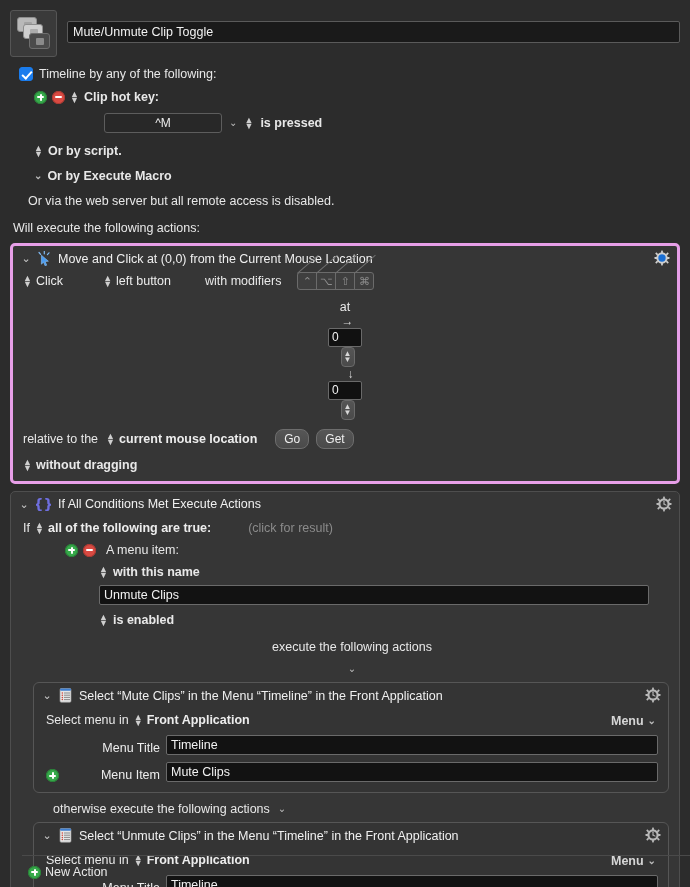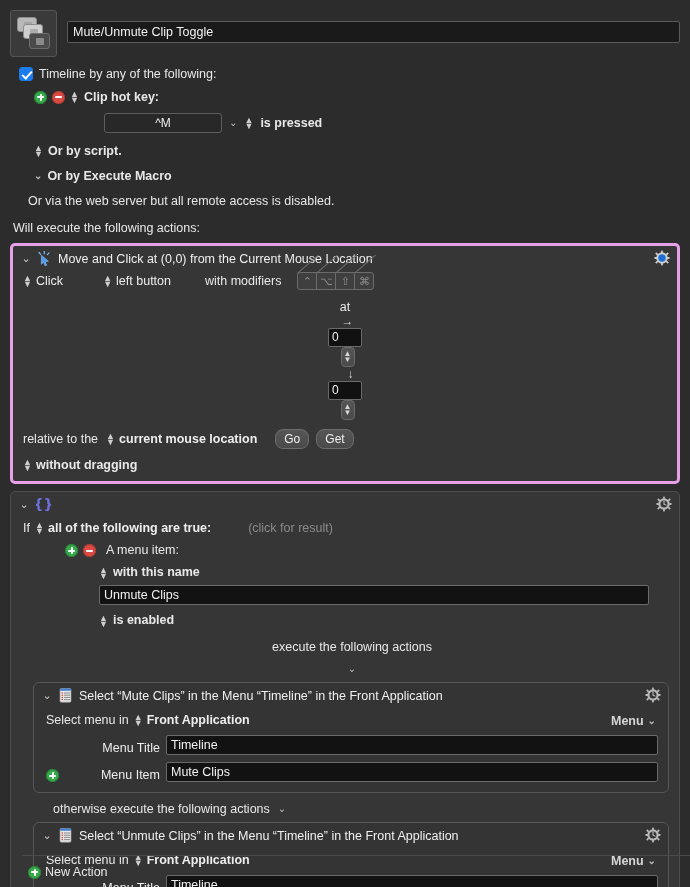--- a/index.html
+++ b/index.html
@@ -231,21 +231,21 @@
     color: #f0f0f0;
     font-size: 12px;
     line-height: 18px;
     margin-left: 7px;
     font-family: "Liberation Sans", sans-serif;
   }
 
   .hint { color:#8b8b8b; }
 
   
-  .cond-row { display:flex; align-items:flex-end; gap:5px; margin-top:6px; }
+  .cond-row { display:flex; align-items:center; gap:5px; margin-top:6px; }
   .text-field {
     background: #121212;
     border: 1px solid #6a6a6a;
     border-radius: 2px;
     color: #f2f2f2;
     font-size: 12.5px;
     height: 20px;
     line-height: 18px;
     padding: 0 4px;
     font-family: "Liberation Sans", sans-serif;
@@ -439,20 +439,21 @@
       </div>
     </div>
   </div>
 
   <div class="action" style="margin-top:7px;padding-bottom:6px;">
     <div class="action-head">
       <span class="disclosure">⌄</span>
       <svg width="15" height="14" viewBox="0 0 15 14">
         <text x="7.5" y="11.6" font-family="DejaVu Sans, sans-serif" font-size="14" fill="#6f6fe0" text-anchor="middle" font-weight="bold">{}</text>
       </svg>
+      <span class="action-title">If All Conditions Met Execute Actions</span>
       <svg class="gear" viewBox="0 0 20 20">
         <g fill="#b9b9b9">
           <circle cx="10" cy="10" r="7.1"></circle>
           <rect x="8.9" y="0.6" width="2.2" height="3.4" rx="0.5"></rect>
           <rect x="8.9" y="16" width="2.2" height="3.4" rx="0.5"></rect>
           <rect x="0.6" y="8.9" width="3.4" height="2.2" rx="0.5"></rect>
           <rect x="16" y="8.9" width="3.4" height="2.2" rx="0.5"></rect>
           <rect x="2.3" y="3.1" width="2.2" height="3.4" rx="0.5" transform="rotate(-45 3.4 4.8)"></rect>
           <rect x="15.5" y="13.5" width="2.2" height="3.4" rx="0.5" transform="rotate(-45 16.6 15.2)"></rect>
           <rect x="15.5" y="3.1" width="2.2" height="3.4" rx="0.5" transform="rotate(45 16.6 4.8)"></rect>

